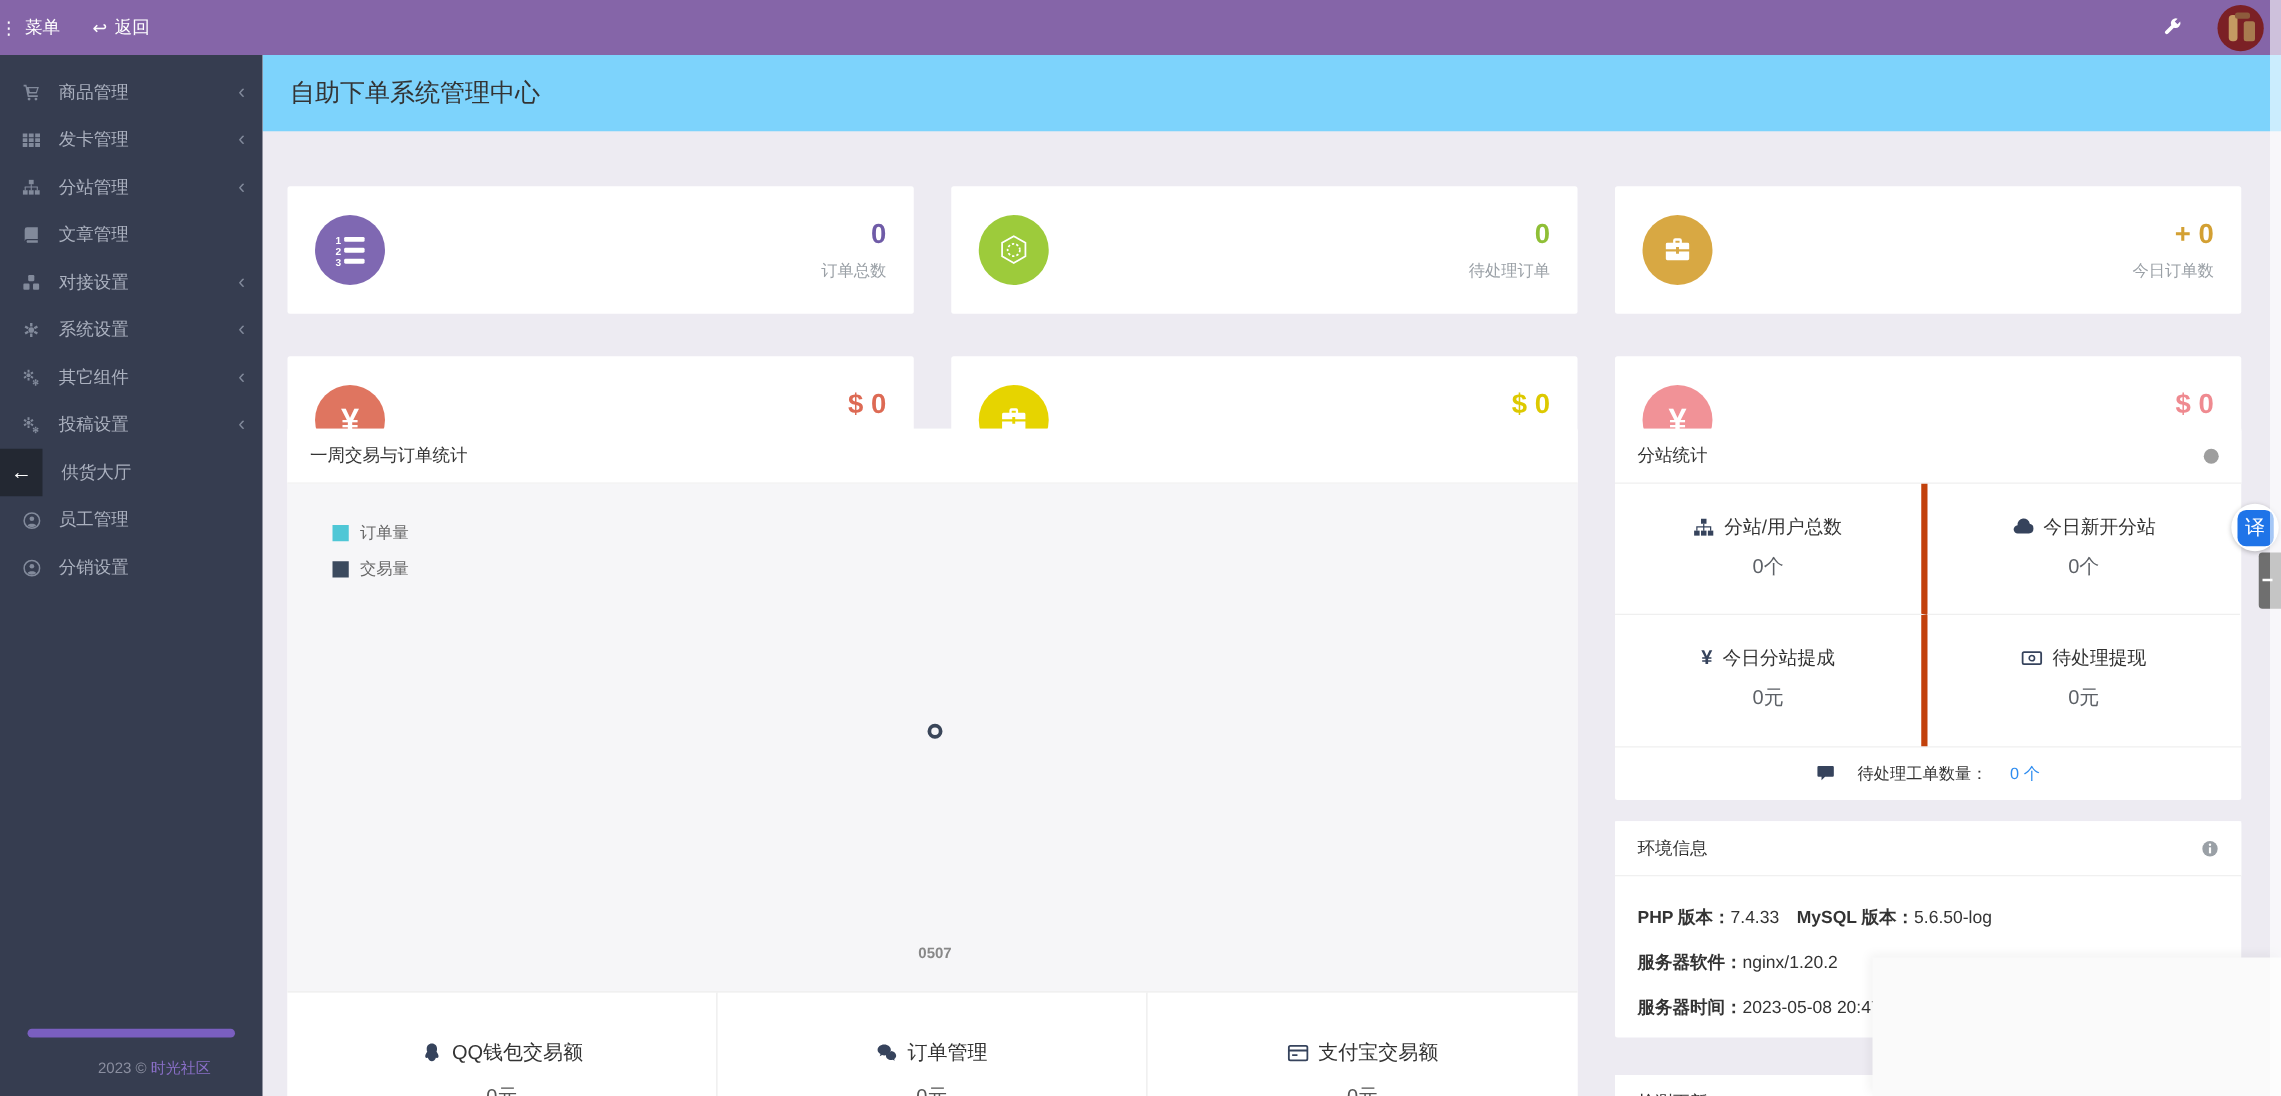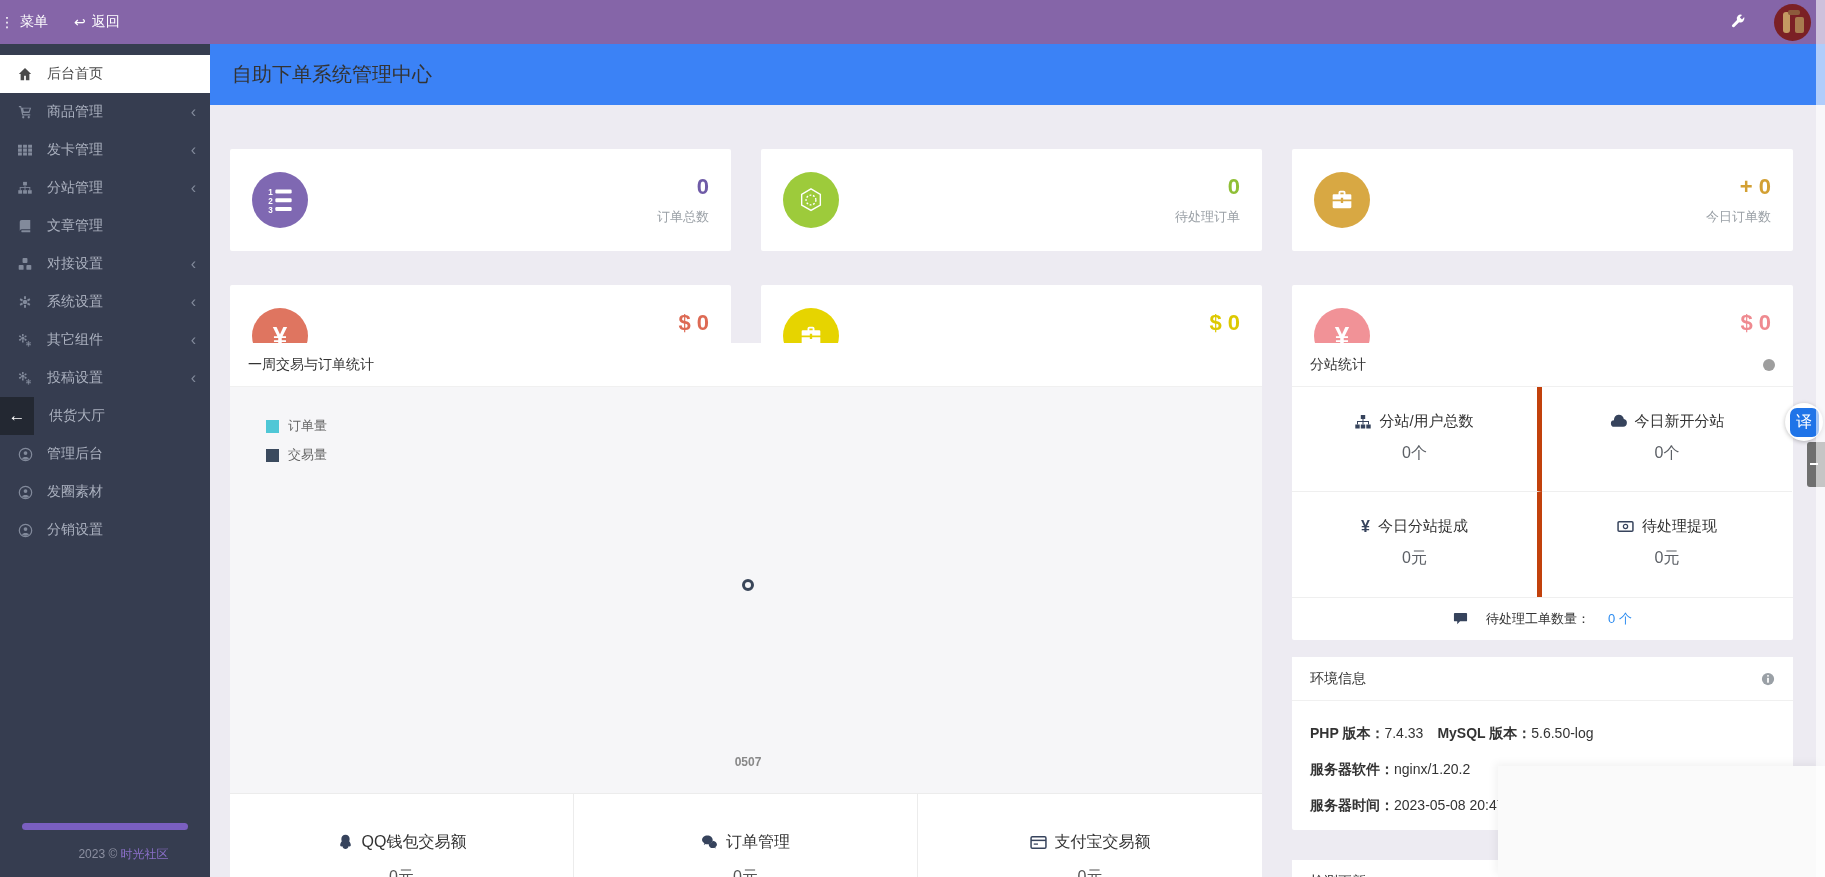--- a/index.html
+++ b/index.html
@@ -35,21 +35,21 @@
   .nav-item .chev { margin-left:auto; color:#828a9b; font-size:16px; line-height:1; }
   .arrow-box { position:absolute; left:0; top:0; width:34px; height:38px; background:#232832; display:flex; align-items:center; justify-content:center; color:#fff; font-size:17px; }
   .nav-item.arrowed { padding-left:49px; }
   .side-foot { position:absolute; left:0; bottom:0; width:210px; text-align:center; padding-bottom:14px; }
   .side-bar-line { width:166px; height:7px; border-radius:4px; background:#7a5fc0; margin:0 auto 16px auto; }
   .side-foot-text { font-size:12px; color:#8b8fa0;padding-left:37px; }
   .side-foot-text .brandlink { color:#8a6fc8; cursor:pointer; }
 
   
   .main { position:absolute; left:210px; top:44px; width:1615px; height:833px; overflow:hidden; }
-  .titlebar { position:absolute; left:0; top:0; width:1615px; height:61px; background:#3b82f6; display:flex; align-items:center; padding-left:22px; }
+  .titlebar { position:absolute; left:0; top:0; width:1615px; height:61px; background:#7dd3fc; display:flex; align-items:center; padding-left:22px; }
   .page-title { font-size:20px; color:#333; }
 
   
   .card { position:absolute; width:501px; height:102px; background:#fff; border-radius:2px; display:flex; align-items:center; padding:0 22px; }
   .stat-circle { width:56px; height:56px; border-radius:50%; display:flex; align-items:center; justify-content:center; color:#fff; flex:none; }
   .stat-circle .yen-glyph { font-size:26px; font-weight:bold; color:#fff; }
   .stat-right { margin-left:auto; text-align:right; }
   .stat-value { font-size:22px; font-weight:bold; line-height:1.2; }
   .stat-label { font-size:13px; color:#9aa0a6; margin-top:8px; }
 
@@ -129,28 +129,20 @@
   <div class="avatar">
     <span class="fig1"></span>
       <span class="fig2"></span>
       <span class="fig3"></span>
   </div>
 </div>
 
 <div class="sidebar">
   <div class="nav">
 
-    <div class="nav-item active">
-      <span class="nico">
-          <svg width="14" height="14" viewBox="0 0 16 16" fill="currentColor">
-            <path d="M8 1L1 8h2v7h4v-5h2v5h4V8h2z"></path>
-          </svg>
-        </span>
-      <span>后台首页</span>
-    </div>
 
 
     <div class="nav-item">
       <span class="nico">
           <svg width="14" height="14" viewBox="0 0 16 16" fill="currentColor">
             <path d="M1 1h2.6l.4 2H15l-2 6H5.6l.3 1.5H14V12H4.8L2.7 2.5H1zM5.9 4l.8 3.5h5.6L13.4 4z"></path>
             <circle cx="6" cy="14" r="1.3"></circle>
             <circle cx="12.3" cy="14" r="1.3"></circle>
           </svg>
         </span>
@@ -260,33 +252,23 @@
     </div>
 
     <div class="nav-item">
       <span class="nico">
           <svg width="15" height="15" viewBox="0 0 16 16">
             <circle cx="8" cy="8" r="6.6" fill="none" stroke="currentColor" stroke-width="1.3"></circle>
             <circle cx="8" cy="6.4" r="2" fill="currentColor"></circle>
             <path d="M4.4 12.4c.5-2.2 6.7-2.2 7.2 0a6.6 6.6 0 01-7.2 0z" fill="currentColor"></path>
           </svg>
         </span>
-      <span>管理后台</span>
-    </div>
-
-    <div class="nav-item">
-      <span class="nico">
-          <svg width="15" height="15" viewBox="0 0 16 16">
-            <circle cx="8" cy="8" r="6.6" fill="none" stroke="currentColor" stroke-width="1.3"></circle>
-            <circle cx="8" cy="6.4" r="2" fill="currentColor"></circle>
-            <path d="M4.4 12.4c.5-2.2 6.7-2.2 7.2 0a6.6 6.6 0 01-7.2 0z" fill="currentColor"></path>
-          </svg>
-        </span>
-      <span>发圈素材</span>
-    </div>
+      <span>员工管理</span>
+    </div>
+
 
     <div class="nav-item">
       <span class="nico">
           <svg width="15" height="15" viewBox="0 0 16 16">
             <circle cx="8" cy="8" r="6.6" fill="none" stroke="currentColor" stroke-width="1.3"></circle>
             <circle cx="8" cy="6.4" r="2" fill="currentColor"></circle>
             <path d="M4.4 12.4c.5-2.2 6.7-2.2 7.2 0a6.6 6.6 0 01-7.2 0z" fill="currentColor"></path>
           </svg>
         </span>
       <span>分销设置</span>

